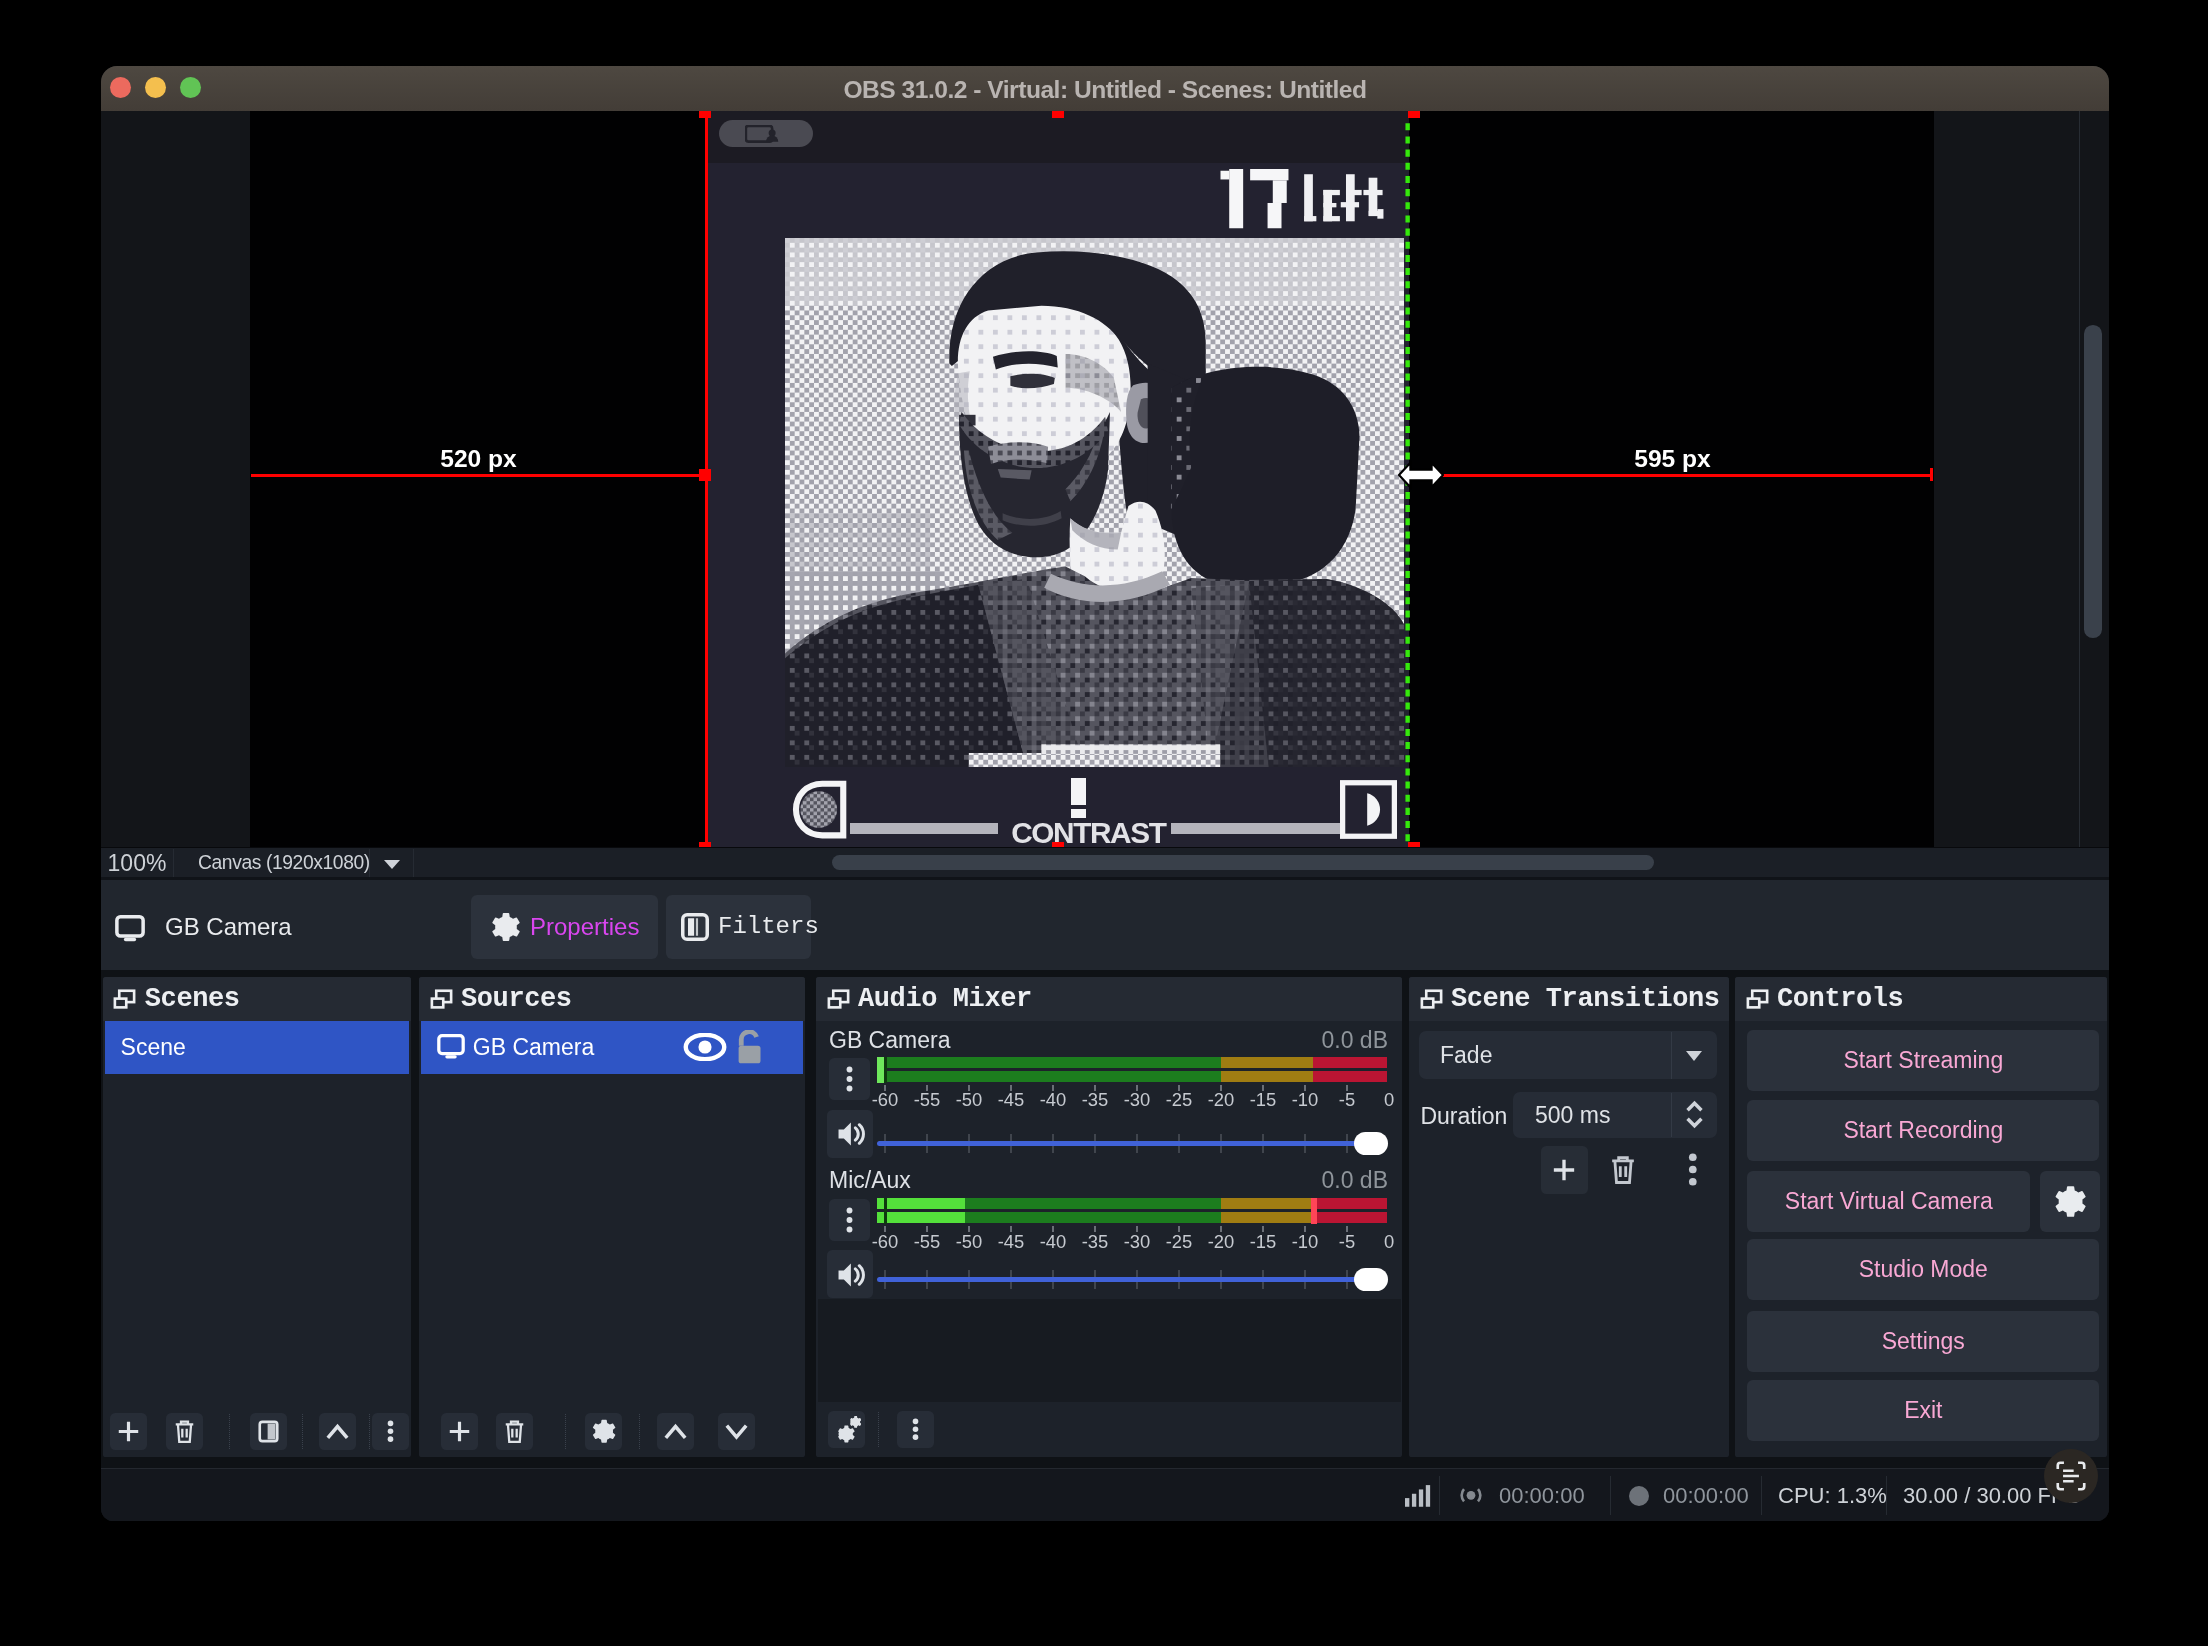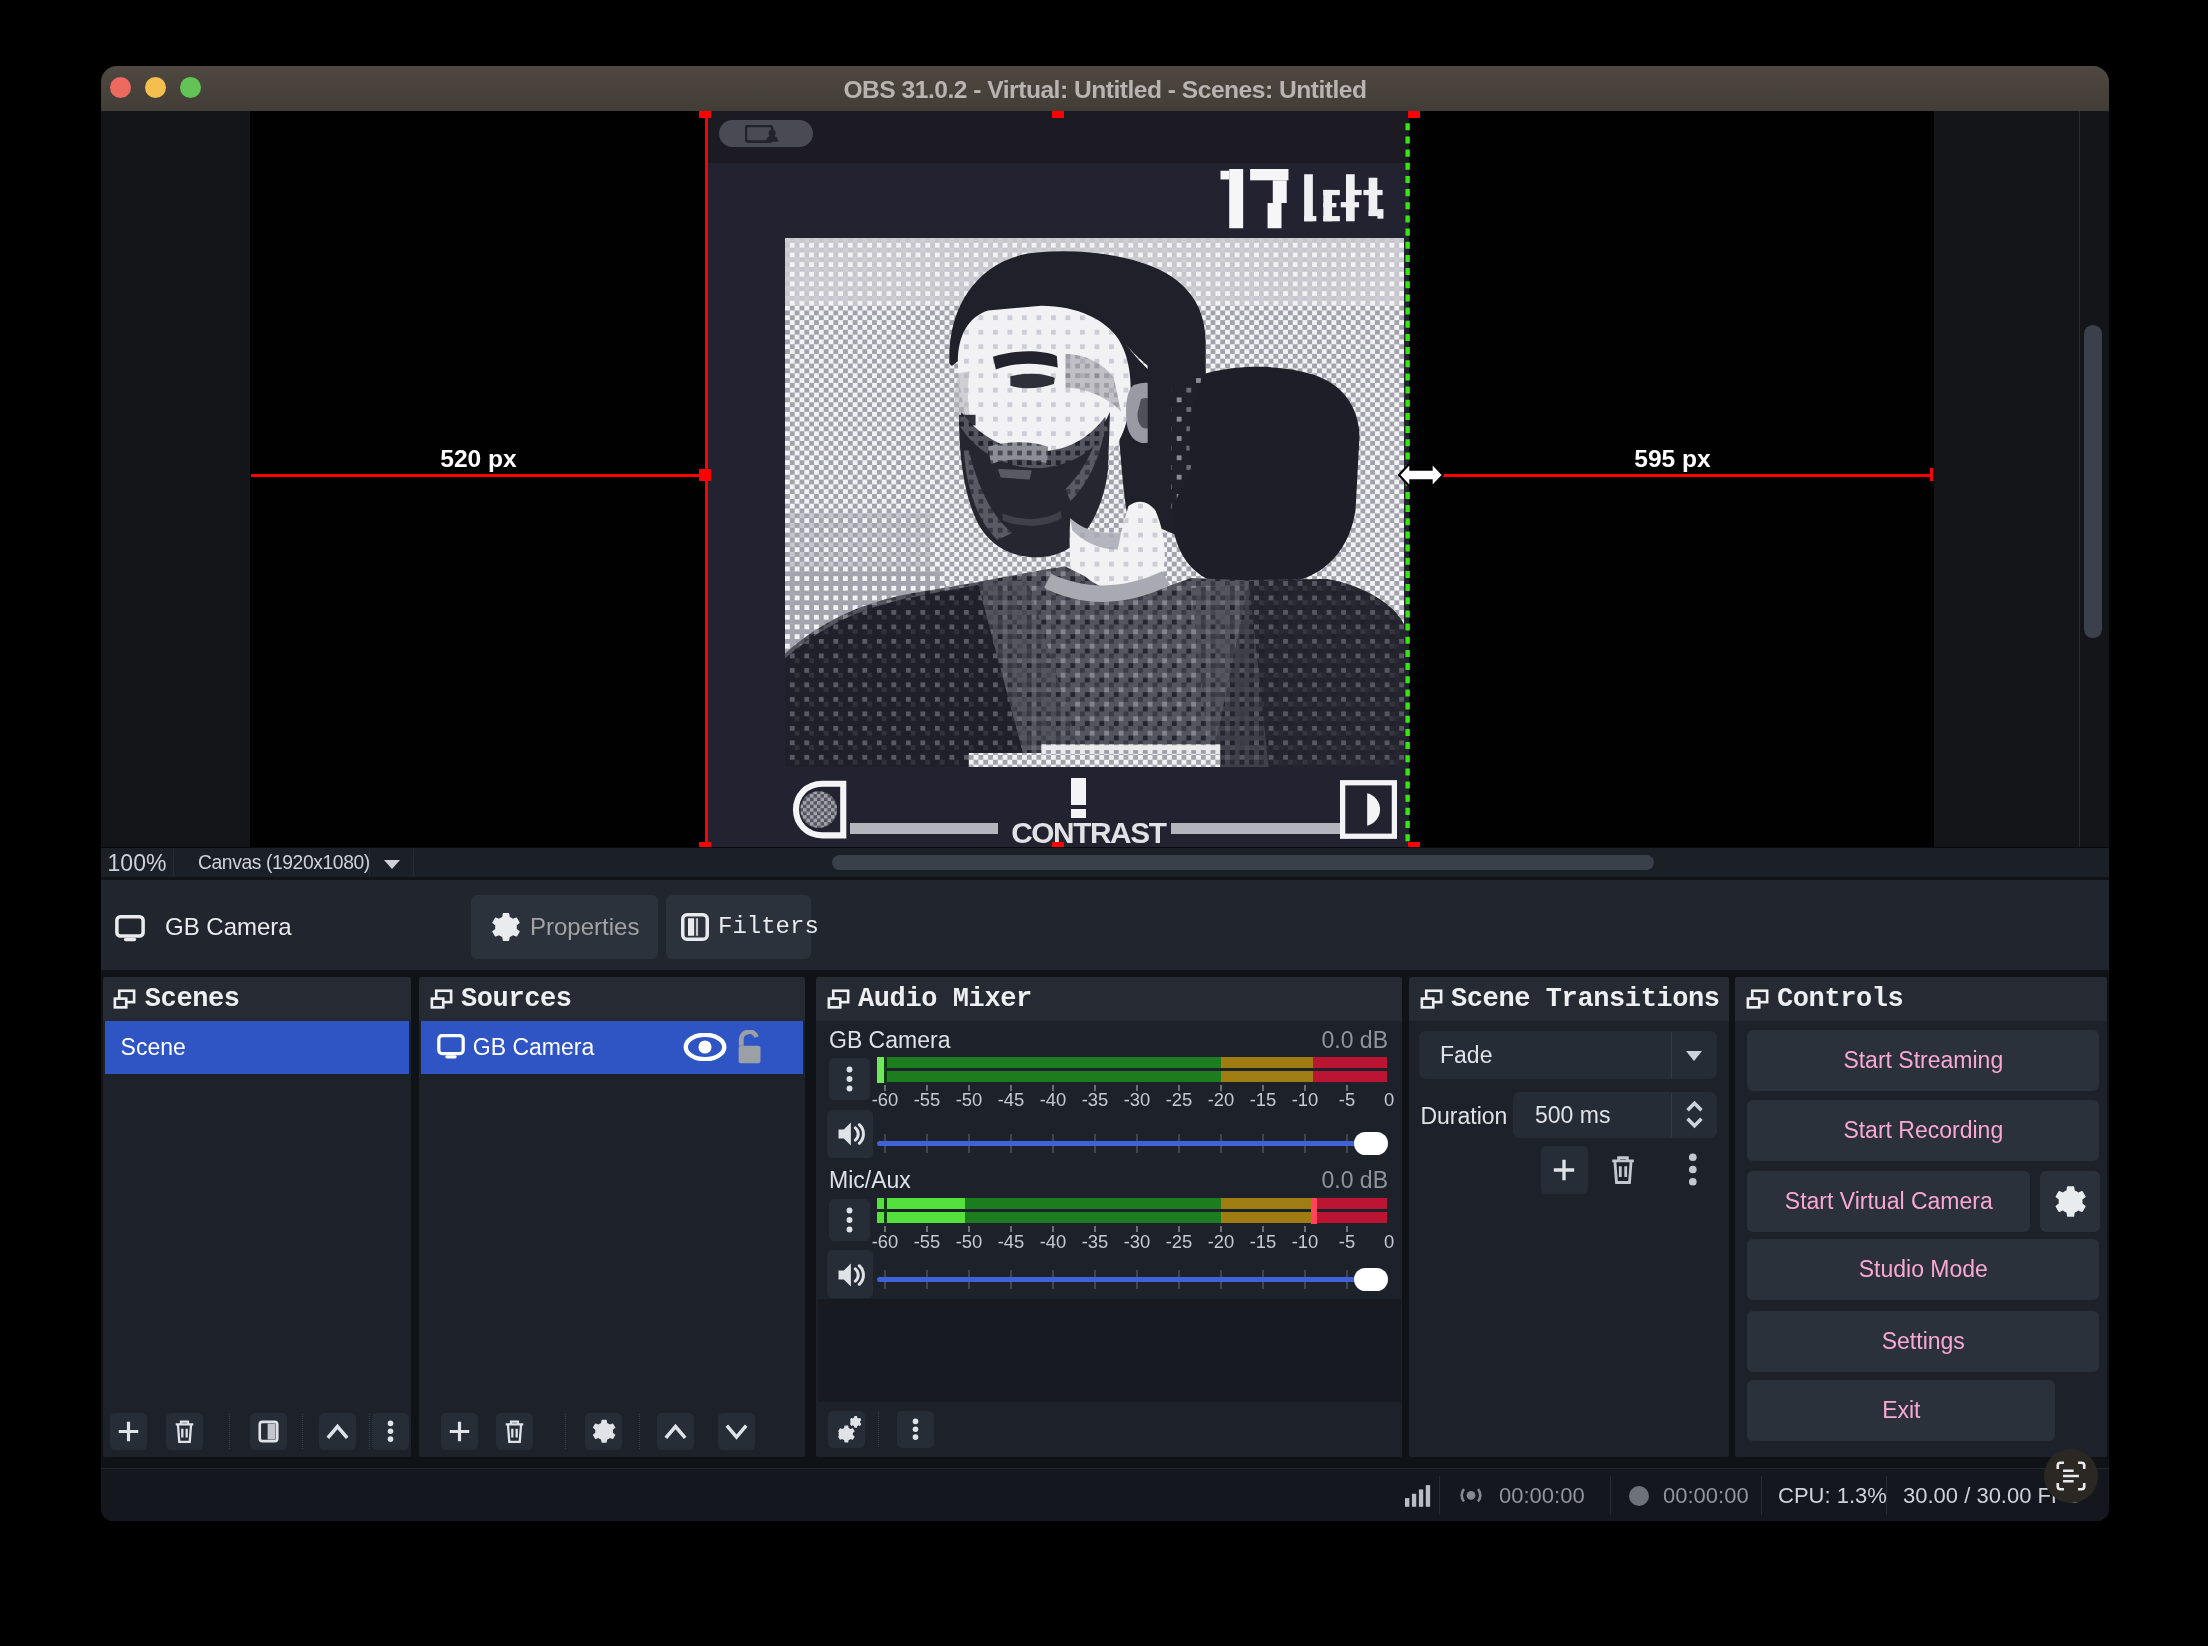--- a/index.html
+++ b/index.html
@@ -244,21 +244,21 @@
   <div id="toolbar">
     <svg class="abs" style="left:14px; top:35px;" width="30" height="28" viewBox="0 0 34 32">
       <rect x="2" y="2" width="30" height="22" rx="4" fill="none" stroke="#e9ebee" stroke-width="4"></rect>
       <rect x="10" y="26" width="14" height="4" rx="2" fill="#e9ebee"></rect>
     </svg>
     <div class="abs" style="left:64px; top:0; height:93px; line-height:93px; color:#e9ebee; font-size:24px;">GB Camera</div>
     <div class="btn" style="left:370px; top:15px; width:187px; height:64px;"></div>
     <svg class="abs" style="left:389px; top:32px;" width="30" height="30" viewBox="0 0 24 24">
       <path fill="#e9ebee" d="M12 8.2a3.8 3.8 0 1 0 0 7.6 3.8 3.8 0 0 0 0-7.6zm9.4 5.3c.05-.5.05-1 .05-1.5s0-1-.05-1.5l2.1-1.6a.6.6 0 0 0 .15-.8l-2-3.4a.6.6 0 0 0-.75-.25l-2.5 1a8 8 0 0 0-2.6-1.5l-.4-2.6a.6.6 0 0 0-.6-.5h-4a.6.6 0 0 0-.6.5l-.4 2.6a8 8 0 0 0-2.6 1.5l-2.5-1a.6.6 0 0 0-.75.25l-2 3.4a.6.6 0 0 0 .15.8l2.1 1.6c-.05.5-.05 1-.05 1.5s0 1 .05 1.5l-2.1 1.6a.6.6 0 0 0-.15.8l2 3.4c.15.3.5.4.75.25l2.5-1a8 8 0 0 0 2.6 1.5l.4 2.6c.05.3.3.5.6.5h4c.3 0 .55-.2.6-.5l.4-2.6a8 8 0 0 0 2.6-1.5l2.5 1c.3.1.6 0 .75-.25l2-3.4a.6.6 0 0 0-.15-.8z"></path>
     </svg>
-    <div class="abs" style="left:429px; top:15px; height:64px; line-height:64px; color:#a3a3a3; font-size:24px;">Properties</div>
+    <div class="abs" style="left:429px; top:15px; height:64px; line-height:64px; color:#d946ef; font-size:24px;">Properties</div>
     <div class="btn" style="left:565px; top:15px; width:145px; height:64px;"></div>
     <svg class="abs" style="left:580px; top:33px;" width="28" height="28" viewBox="0 0 32 32">
       <rect x="2" y="2" width="28" height="28" rx="5" fill="none" stroke="#e9ebee" stroke-width="4"></rect>
       <rect x="8" y="6" width="7" height="20" fill="#e9ebee"></rect>
       <rect x="17" y="6" width="2.5" height="20" fill="#e9ebee" opacity=".8"></rect>
     </svg>
     <div class="abs" style="left:617px; top:15px; height:64px; line-height:64px; color:#e9ebee; font-size:24px;font-family:Liberation Mono, monospace;">Filters</div>
   </div>
 
   <div id="docks">
@@ -446,21 +446,21 @@
           </svg><span>Controls</span></div>
       <div class="btn" style="left:12.3px; top:53px; width:352px; height:61px; text-align:center; line-height:61px; background:#2b313b;">Start Streaming</div>
       <div class="btn" style="left:12.3px; top:123px; width:352px; height:61px; text-align:center; line-height:61px; background:#2b313b;">Start Recording</div>
       <div class="btn" style="left:12.3px; top:194px; width:283px; height:61px; text-align:center; line-height:61px; background:#2b313b;">Start Virtual Camera</div>
       <div class="btn" style="left:305px; top:194px; width:60px; height:61px; background:#2b313b;"></div>
       <svg class="abs" style="left:318px; top:208px;" width="33" height="33" viewBox="0 0 24 24">
           <path fill="#e9ecef" d="M12 8.2a3.8 3.8 0 1 0 0 7.6 3.8 3.8 0 0 0 0-7.6zm9.4 5.3c.05-.5.05-1 .05-1.5s0-1-.05-1.5l2.1-1.6a.6.6 0 0 0 .15-.8l-2-3.4a.6.6 0 0 0-.75-.25l-2.5 1a8 8 0 0 0-2.6-1.5l-.4-2.6a.6.6 0 0 0-.6-.5h-4a.6.6 0 0 0-.6.5l-.4 2.6a8 8 0 0 0-2.6 1.5l-2.5-1a.6.6 0 0 0-.75.25l-2 3.4a.6.6 0 0 0 .15.8l2.1 1.6c-.05.5-.05 1-.05 1.5s0 1 .05 1.5l-2.1 1.6a.6.6 0 0 0-.15.8l2 3.4c.15.3.5.4.75.25l2.5-1a8 8 0 0 0 2.6 1.5l.4 2.6c.05.3.3.5.6.5h4c.3 0 .55-.2.6-.5l.4-2.6a8 8 0 0 0 2.6-1.5l2.5 1c.3.1.6 0 .75-.25l2-3.4a.6.6 0 0 0-.15-.8z"></path>
         </svg>
       <div class="btn" style="left:12.3px; top:262px; width:352px; height:61px; text-align:center; line-height:61px; background:#2b313b;">Studio Mode</div>
       <div class="btn" style="left:12.3px; top:334px; width:352px; height:61px; text-align:center; line-height:61px; background:#2b313b;">Settings</div>
-      <div class="btn" style="left:12.3px; top:403px; width:308px; height:61px; text-align:center; line-height:61px; background:#2b313b;">Exit</div>
+      <div class="btn" style="left:12.3px; top:403px; width:352px; height:61px; text-align:center; line-height:61px; background:#2b313b;">Exit</div>
     </div>
   </div>
 
   <div id="statusbar">
     <svg class="abs" style="left:1304px; top:15px;" width="26" height="23" viewBox="0 0 30 26">
       <rect x="0" y="16" width="5" height="10" fill="#b9bec4"></rect>
         <rect x="8" y="11" width="5" height="15" fill="#b9bec4"></rect>
       <rect x="16" y="6" width="5" height="20" fill="#b9bec4"></rect>
         <rect x="24" y="1" width="5" height="25" fill="#b9bec4"></rect>
     </svg>

